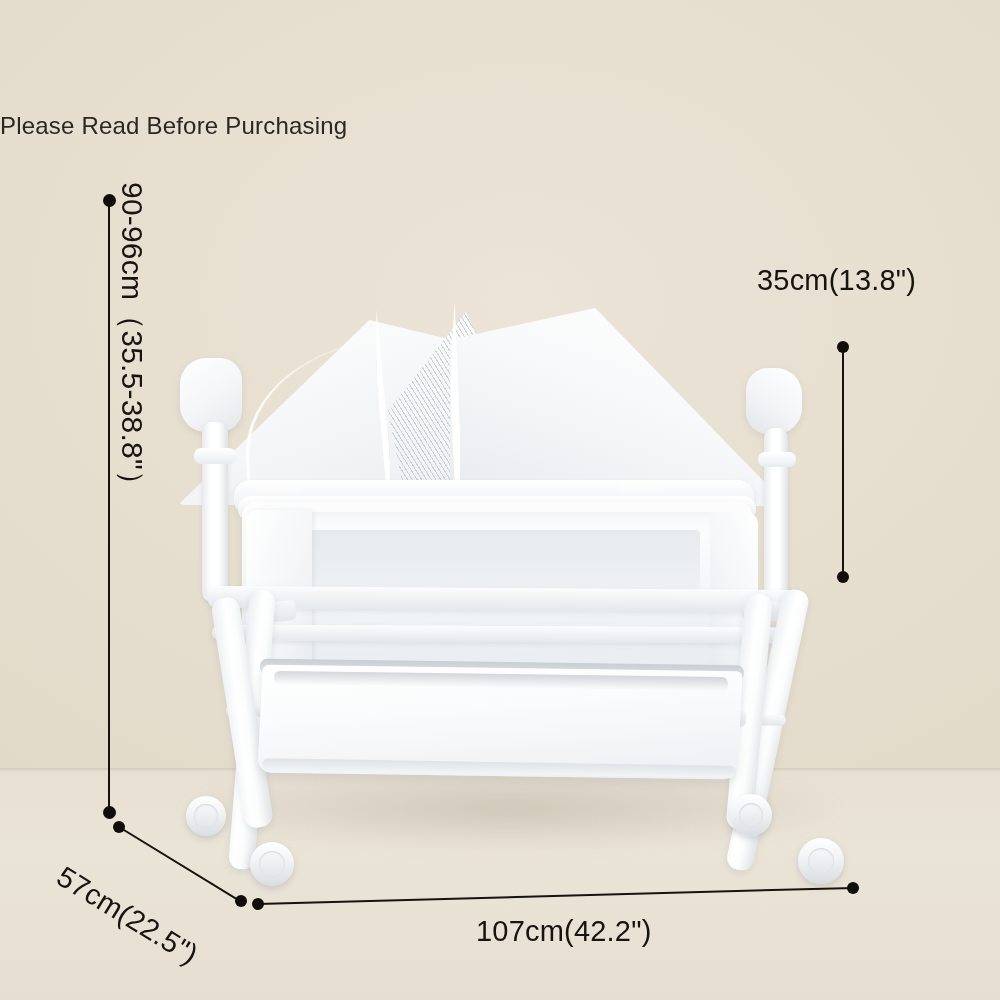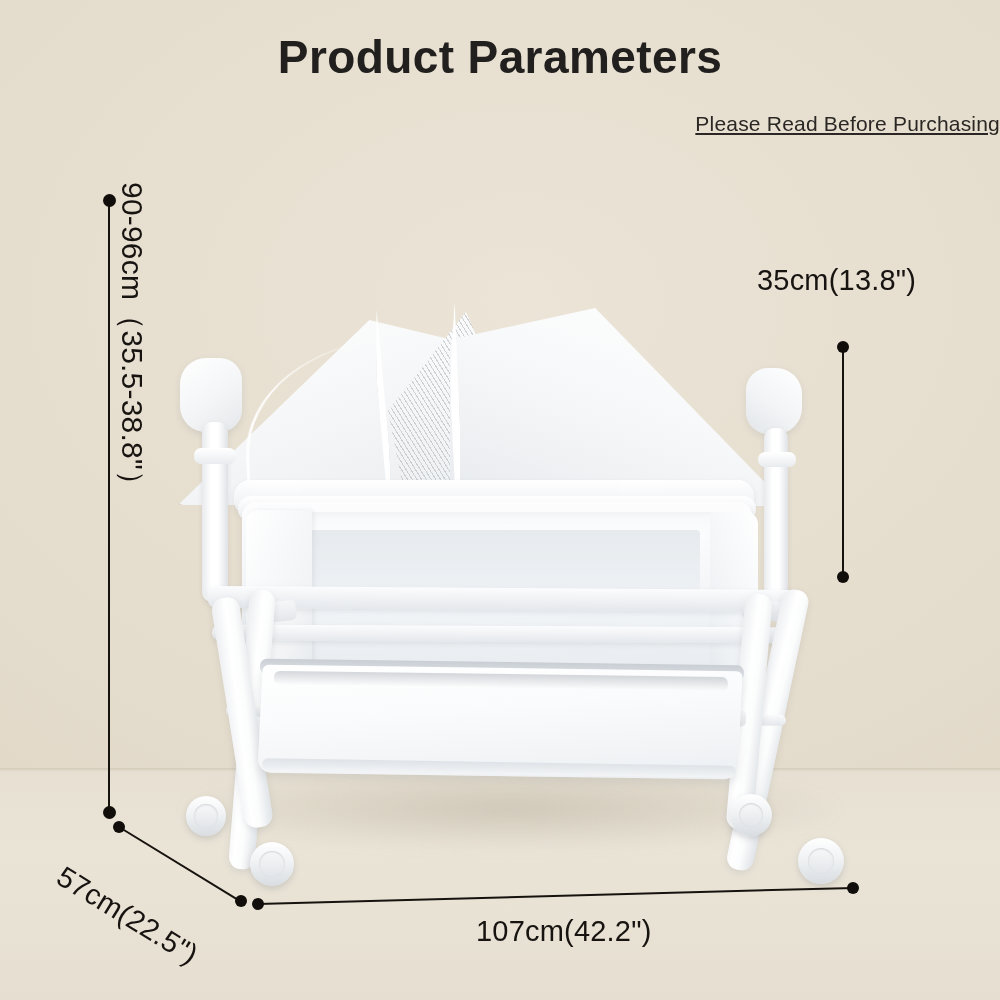--- a/index.html
+++ b/index.html
@@ -57,26 +57,25 @@
     text-align: center;
     font-size: 46px;
     font-weight: 700;
     letter-spacing: .4px;
     color: #22201e;
   }
   .subtitle {
     position: absolute;
     left: 0; top: 112px;
     width: 1000px;
-    text-align: right;
-    font-size: 21px;
+    text-align: left;
+    font-size: 24px;
     font-weight: 400;
     letter-spacing: .2px;
     color: #2a2724;
-    text-decoration: underline;
   }
 
   
   .dim-line {
     position: absolute;
     background: #16120e;
     transform-origin: 0 50%;
   }
   .dim-dot {
     position: absolute;
@@ -391,21 +390,20 @@
 </head>
 <body>
 
 <div id="stage">
 
   <div class="bg-wall"></div>
   <div class="bg-floor"></div>
   <div class="floor-edge"></div>
   <div class="floor-shadow"></div>
 
-  <div class="title">Product Parameters</div>
   <div class="subtitle">Please Read Before Purchasing</div>
 
   <div id="product">
 
     <div class="canopy-left"></div>
     <div class="canopy-mesh"></div>
     <div class="canopy-right"></div>
     <div class="canopy-rib canopy-rib-a"></div>
     <div class="canopy-rib canopy-rib-b"></div>
     <div class="canopy-seam"></div>

